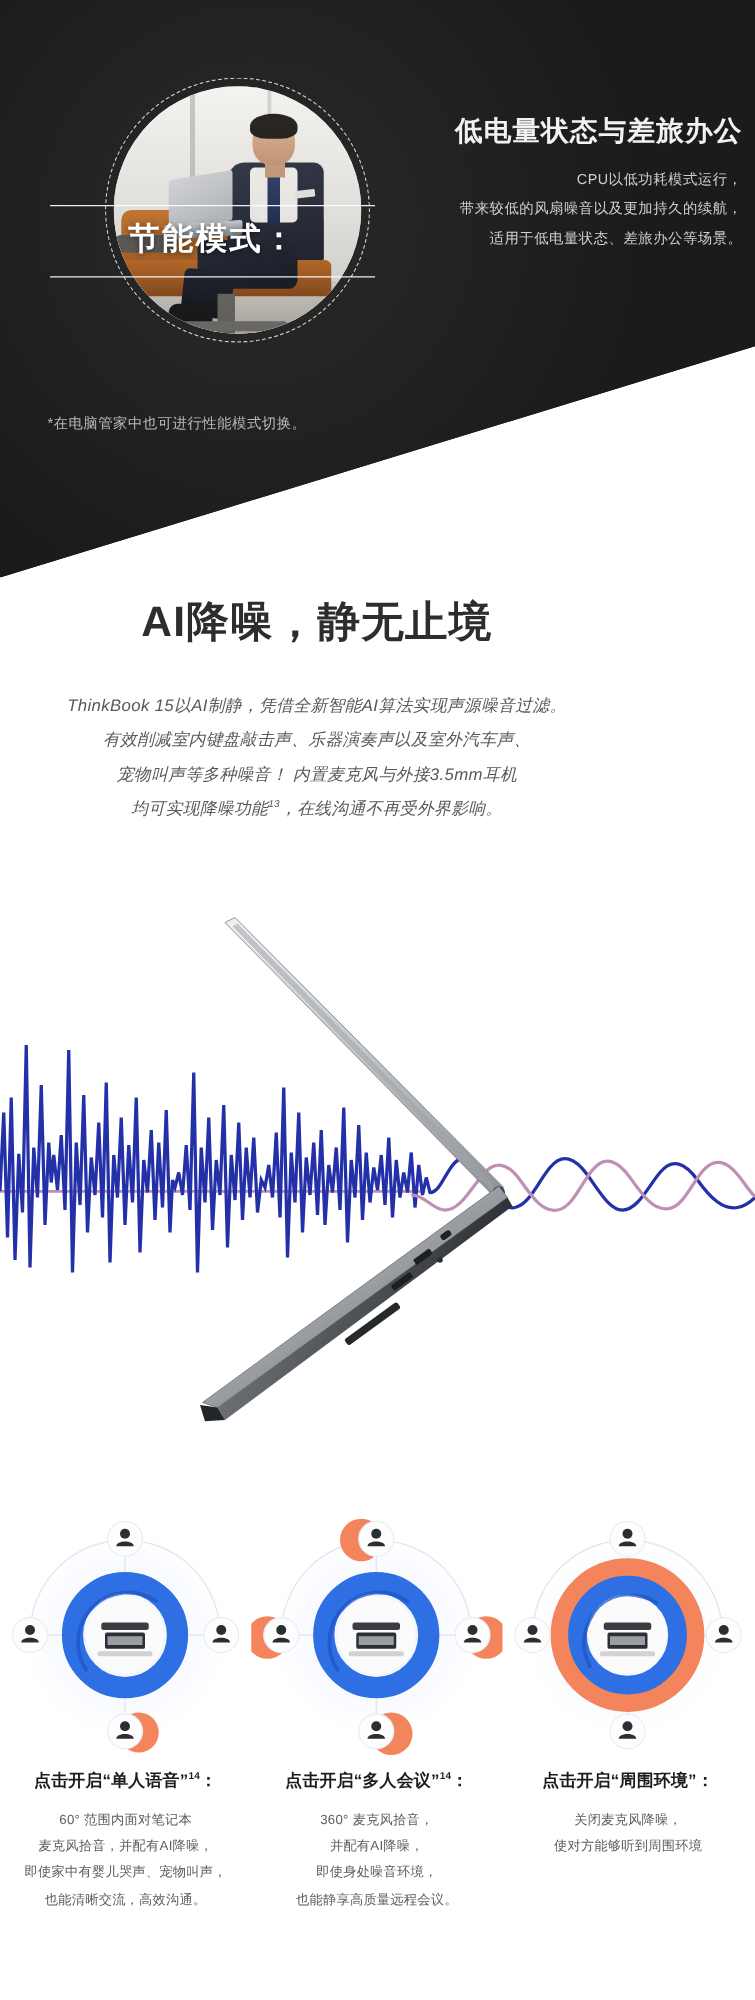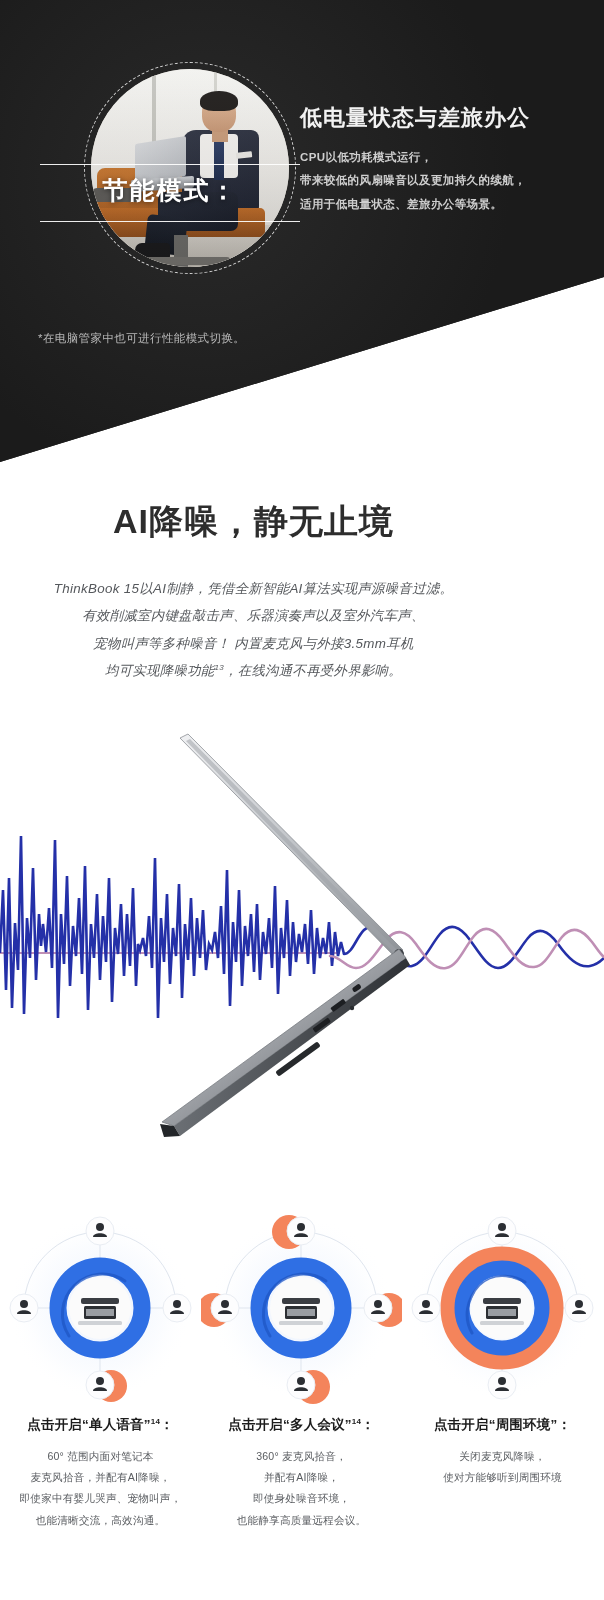--- a/index.html
+++ b/index.html
@@ -97,35 +97,35 @@
     background:rgba(255,255,255,.92); }
   #mode-rule-bottom{ position:absolute; left:0; bottom:0; width:260px; height:1px;
     background:rgba(255,255,255,.92); }
   #mode-label{
     position:absolute; left:0; right:0; top:10px; text-align:center;
     color:#fff; font-size:25px; font-weight:700; letter-spacing:2px;
     text-shadow:0 1px 5px rgba(0,0,0,.55);
   }
 
   
-  #mode-copy{ position:absolute; left:300px; top:104px; width:294px; text-align:left; }
+  #mode-copy{ position:absolute; left:300px; top:91px; width:294px; text-align:right; }
   #mode-title{
     color:#f2f2f2; font-size:22px; font-weight:700; letter-spacing:1px;
     line-height:1.25; margin-bottom:14px;
   }
-  #mode-desc{ color:#cfcfcf; font-size:11.5px; line-height:2.05; letter-spacing:.4px;font-weight:bold; }
+  #mode-desc{ color:#cfcfcf; font-size:11.5px; line-height:2.05; letter-spacing:.4px; }
   #mode-desc div{ white-space:nowrap; }
 
   #mode-footnote{
     position:absolute; left:38px; top:331px;
     color:#b9b9b9; font-size:11.5px; letter-spacing:.4px;
   }
 
   
-  #ai-section{ position:absolute; left:0; top:477px; width:507px; }
+  #ai-section{ position:absolute; left:0; top:453px; width:507px; }
   #ai-title{
     text-align:center; color:#2d2d2d; font-size:34px; font-weight:700;
     letter-spacing:1px; margin-top:22px;
   }
   #ai-body{
     margin-top:30px; text-align:center; color:#55585c;
     font-size:13.4px; line-height:2.05; letter-spacing:.3px;font-style:italic;
   }
   #ai-body div{ white-space:nowrap; }
   #ai-body sup{ font-size:8px; vertical-align:super; }

